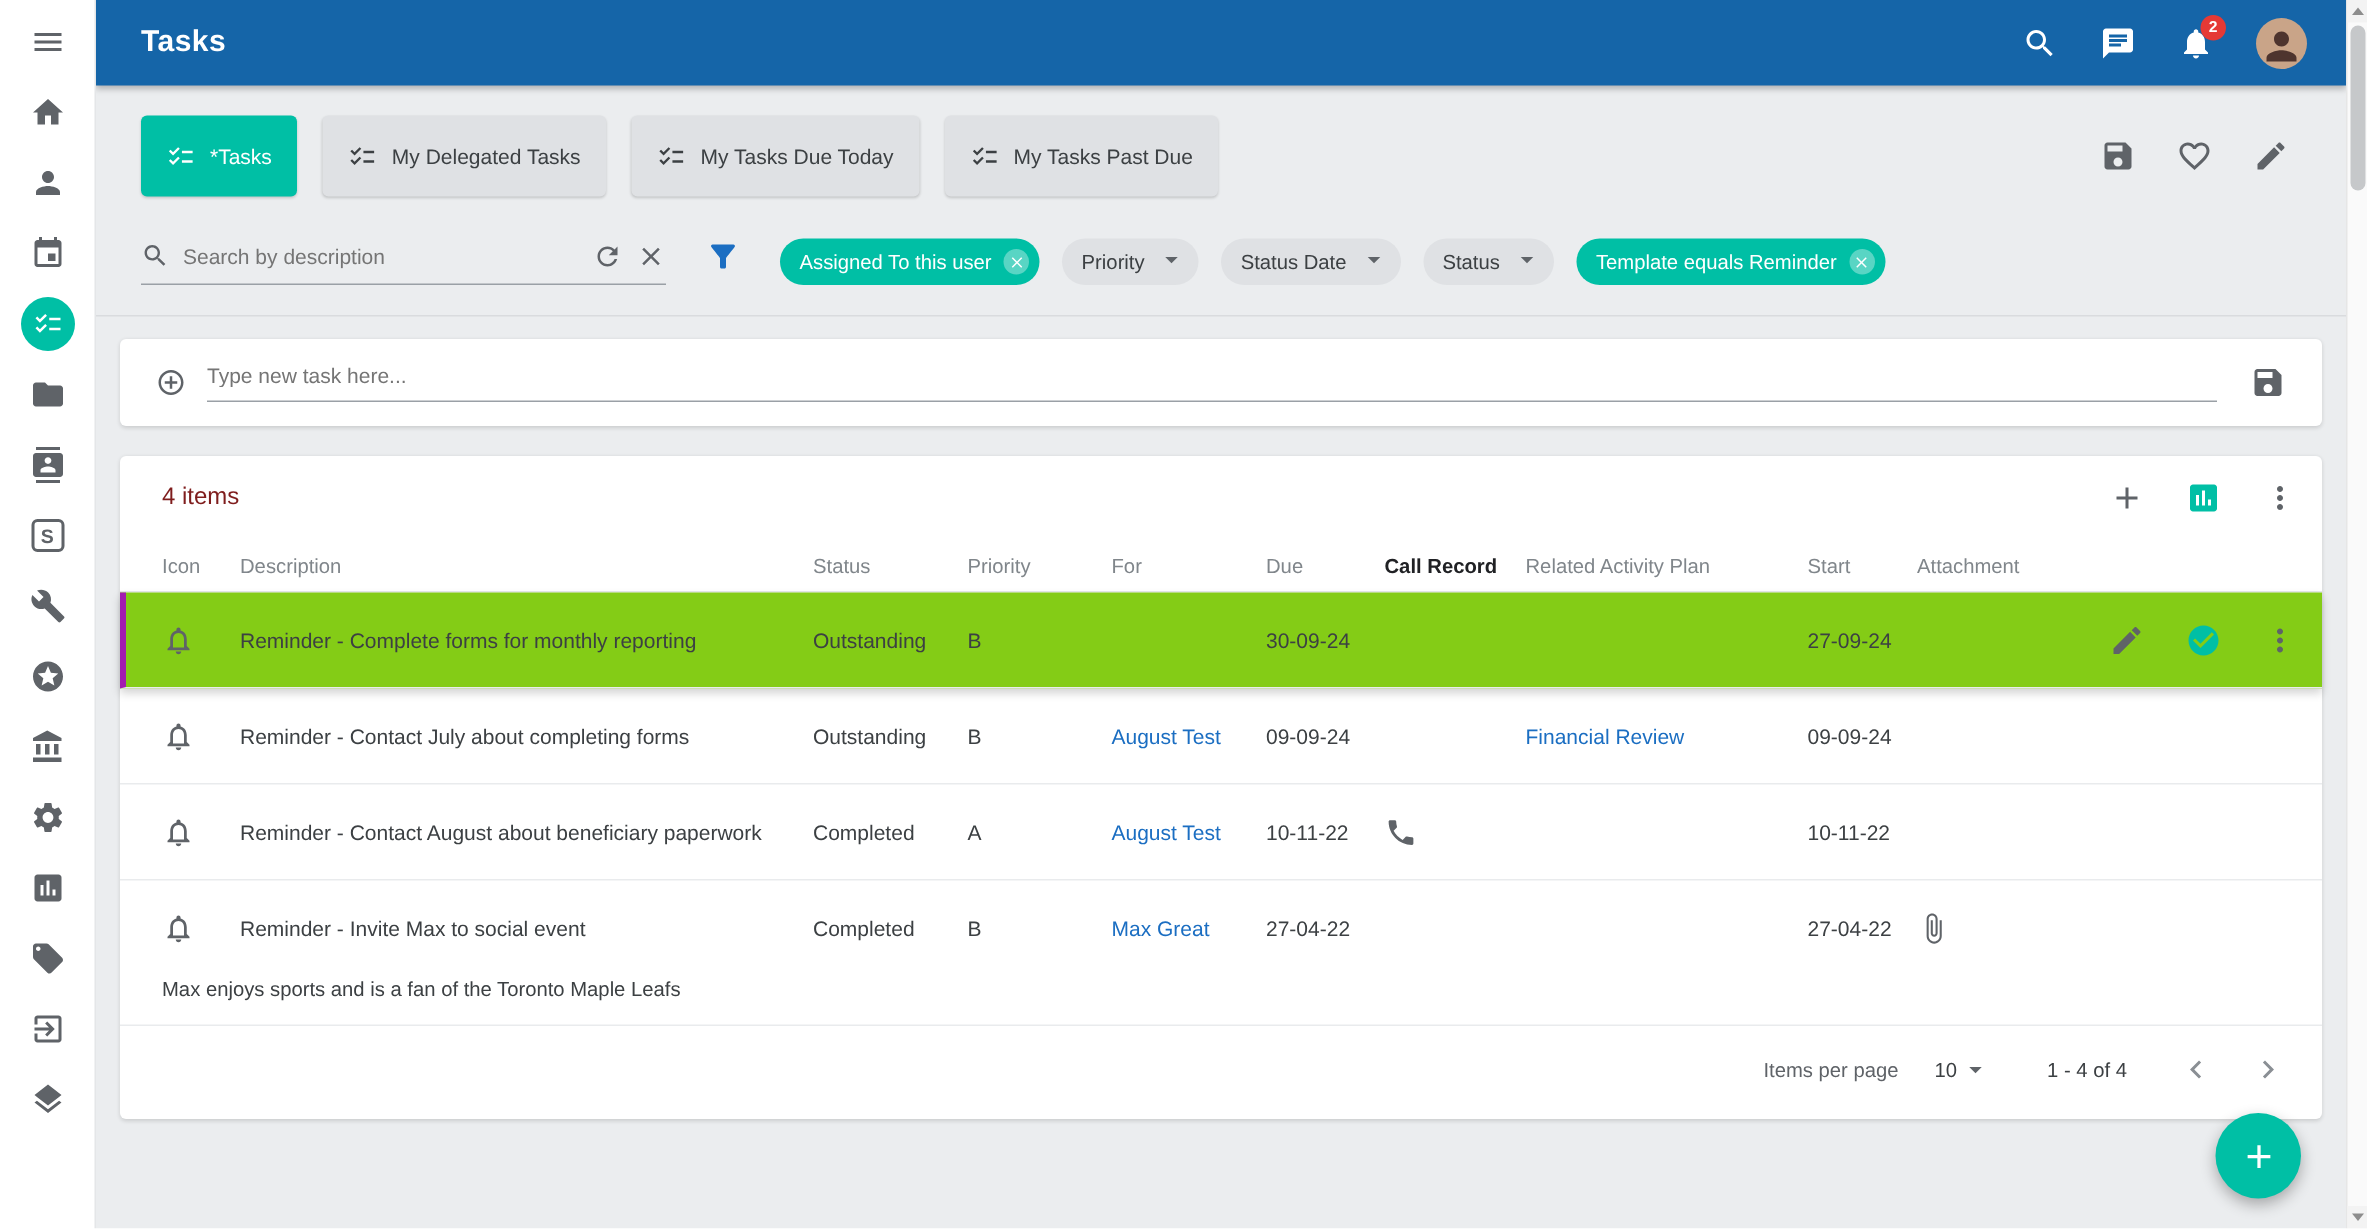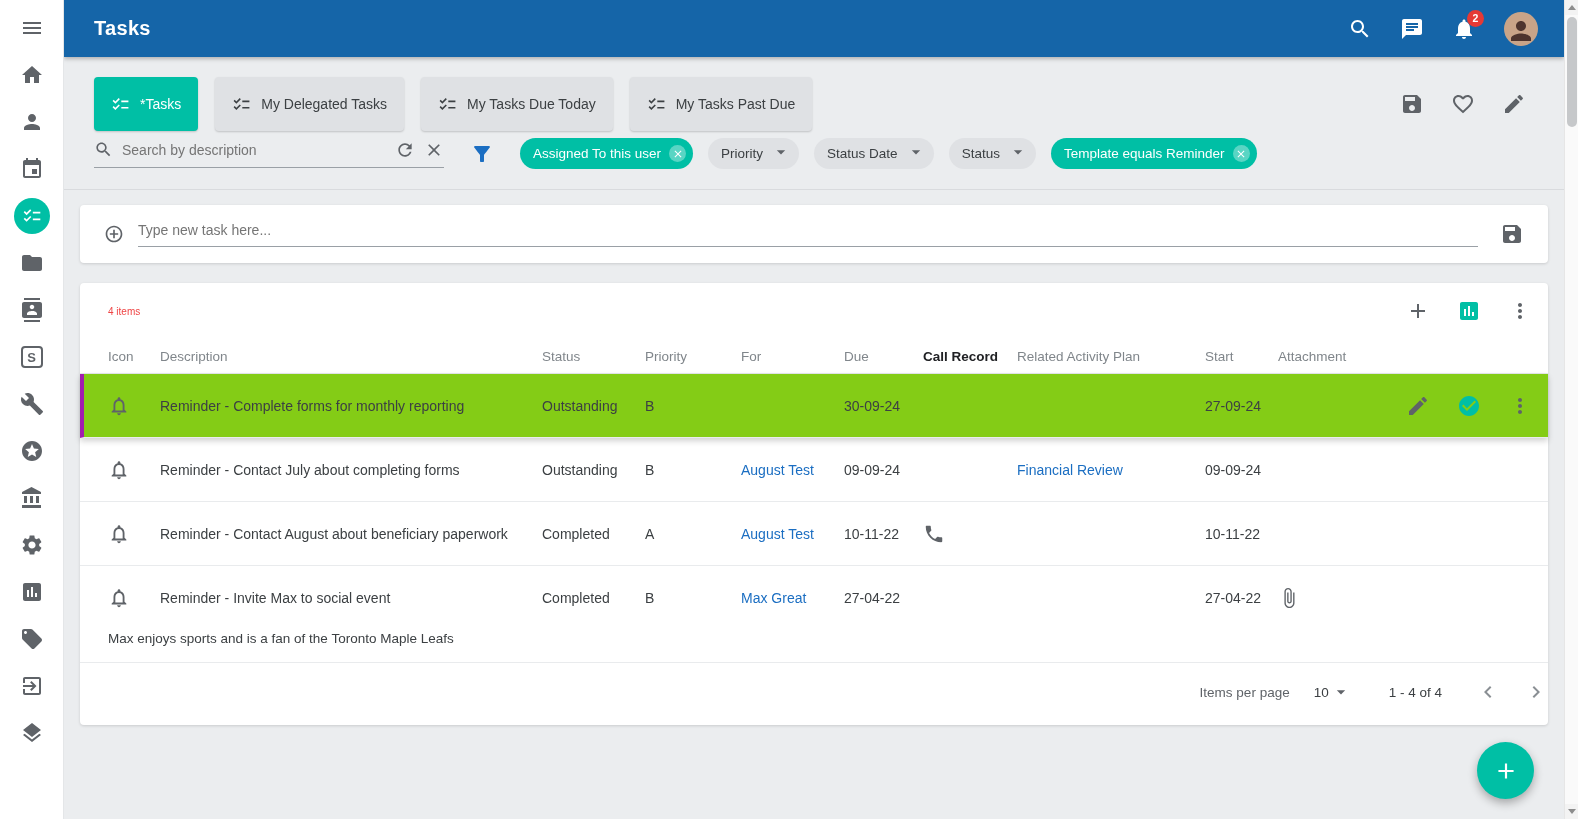--- a/index.html
+++ b/index.html
@@ -32,21 +32,21 @@
   .tabs-row { margin-top:20px; padding:0 14px; display:flex; align-items:center; gap:17px; }
   .tab-btn { height:54px; border:none; border-radius:4px; background:#dfe1e4; color:#3c4043; font-size:14px; font-family:inherit; display:flex; align-items:center; gap:10px; padding:16px 17px; cursor:pointer; box-shadow:0 1px 2px rgba(0,0,0,.18); }
   .tab-btn svg { width:19px; height:19px; fill:#3c4043; }
   .tab-btn.active { background:#00bfa5; color:#fff; }
   .tab-btn.active svg { fill:#fff; }
   .tabs-actions { margin-left:auto; display:flex; align-items:center; gap:27px; padding-right:8px; }
   .gray-icon { width:24px; height:24px; color:#5f6368; cursor:pointer; background:none; border:none; display:flex; align-items:center; justify-content:center; }
   .gray-icon svg { width:24px; height:24px; fill:currentColor; }
 
   
-  .filter-row { margin-top:7px; padding:0 14px; display:flex; align-items:center; }
+  .filter-row { margin-top:28px; padding:0 14px; display:flex; }
   .search-box { width:350px; display:flex; align-items:center; gap:9px; border-bottom:1px solid #9aa0a6; padding-bottom:7px; }
   .search-box svg { width:19px; height:19px; fill:#5f6368; flex:0 0 auto; }
   .search-box input { flex:1; border:none; outline:none; background:transparent; font-size:14px; font-family:inherit; color:#3c4043; min-width:0; }
   .search-box input::placeholder { color:#757575; }
   .sb-mini { width:20px; height:20px; background:none; border:none; cursor:pointer; color:#5f6368; flex:0 0 auto; display:flex; }
   .sb-mini svg { width:20px; height:20px; fill:currentColor; }
   .funnel { margin-left:26px; width:24px; height:24px; background:none; border:none; cursor:pointer; display:flex; }
   .funnel svg { width:24px; height:24px; fill:#1b6ec2; }
   .chips { margin-left:26px; display:flex; align-items:center; gap:15px; }
   .chip { height:31px; border-radius:16px; border:none; font-family:inherit; font-size:13.5px; display:flex; align-items:center; gap:8px; padding:0 13px; cursor:pointer; }
@@ -63,41 +63,41 @@
   .new-task { margin-top:15px; height:58px; display:flex; align-items:center; padding:14px 24px; }
   .new-task .plus-o { width:20px; height:20px; color:#5f6368; display:flex; flex:0 0 auto; }
   .new-task .plus-o svg { width:20px; height:20px; fill:currentColor; }
   .new-task .nt-field { flex:1; margin:0 22px 0 14px; border-bottom:1px solid #9aa0a6; padding-bottom:7px; }
   .new-task input { width:100%; border:none; outline:none; font-size:14px; font-family:inherit; color:#3c4043; background:transparent; }
   .new-task input::placeholder { color:#757575; }
 
   
   .table-card { margin-top:20px; padding-bottom:4px; }
   .table-toolbar { height:56px; display:flex; align-items:center; padding:0 16px 0 28px; }
-  .table-summary { font-size:10px; color:#ef4444; }
+  .table-summary { font-size:16px; color:#7f1d1d; }
   .toolbar-icons { margin-left:auto; display:flex; align-items:center; gap:27px; }
   .teal-icon svg { fill:#00bfa5; }
 
   .trow { display:grid; grid-template-columns:52px 382px 103px 96px 103px 79px 94px 188px 73px 100px 1fr; align-items:center; padding-left:28px; }
   .thead { height:35px; border-bottom:1px solid #e6e8ea; font-size:13.5px; color:#80868b; }
   .thead .sorted { color:#202124; font-weight:bold; }
   .row-wrap { border-bottom:1px solid #e9ebed; }
   .trow.body { height:63px; font-size:14px; color:#3c4043; }
   .bell { width:22px; height:22px; color:#5f6368; display:flex; }
   .bell svg { width:22px; height:22px; fill:currentColor; }
   .link { color:#1b6ec2; cursor:pointer; text-decoration:none; }
   .cell-icon { width:22px; height:22px; color:#5f6368; display:flex; }
   .cell-icon svg { width:22px; height:22px; fill:currentColor; }
   .row-actions { display:flex; align-items:center; justify-content:flex-end; gap:27px; padding-right:16px; }
   .row-actions .check svg { fill:#00bfa5; }
   .selected-row { position:relative; border-left:4px solid #a21caf; box-shadow:0 3px 6px rgba(0,0,0,.18); z-index:2; background:#84cc16; }
   .selected-row .trow.body { padding-left:24px; }
   .row-note { padding:2px 28px 16px 28px; font-size:13.5px; color:#3c4043; }
 
-  .pagination { height:58px; display:flex; align-items:center; justify-content:flex-end; font-size:13.5px; color:#5f6368; }
+  .pagination { height:58px; display:flex; align-items:center; justify-content:flex-end; padding-right:24px; font-size:13.5px; color:#5f6368; }
   .pp-select { margin-left:24px; display:flex; align-items:center; gap:2px; cursor:pointer; color:#3c4043; }
   .pp-select svg { width:20px; height:20px; fill:#5f6368; }
   .pp-range { margin-left:38px; color:#3c4043; }
   .pager { margin-left:34px; display:flex; align-items:center; gap:24px; }
   .pager button { width:24px; height:24px; background:none; border:none; color:#8a8f94; cursor:pointer; display:flex; }
   .pager svg { width:24px; height:24px; fill:currentColor; }
 
   .fab { position:absolute; right:30px; bottom:20px; width:57px; height:57px; border-radius:50%; background:#00bfa5; border:none; box-shadow:0 4px 10px rgba(0,0,0,.3); display:flex; align-items:center; justify-content:center; cursor:pointer; z-index:6; }
   .fab svg { width:26px; height:26px; fill:#fff; }
 

